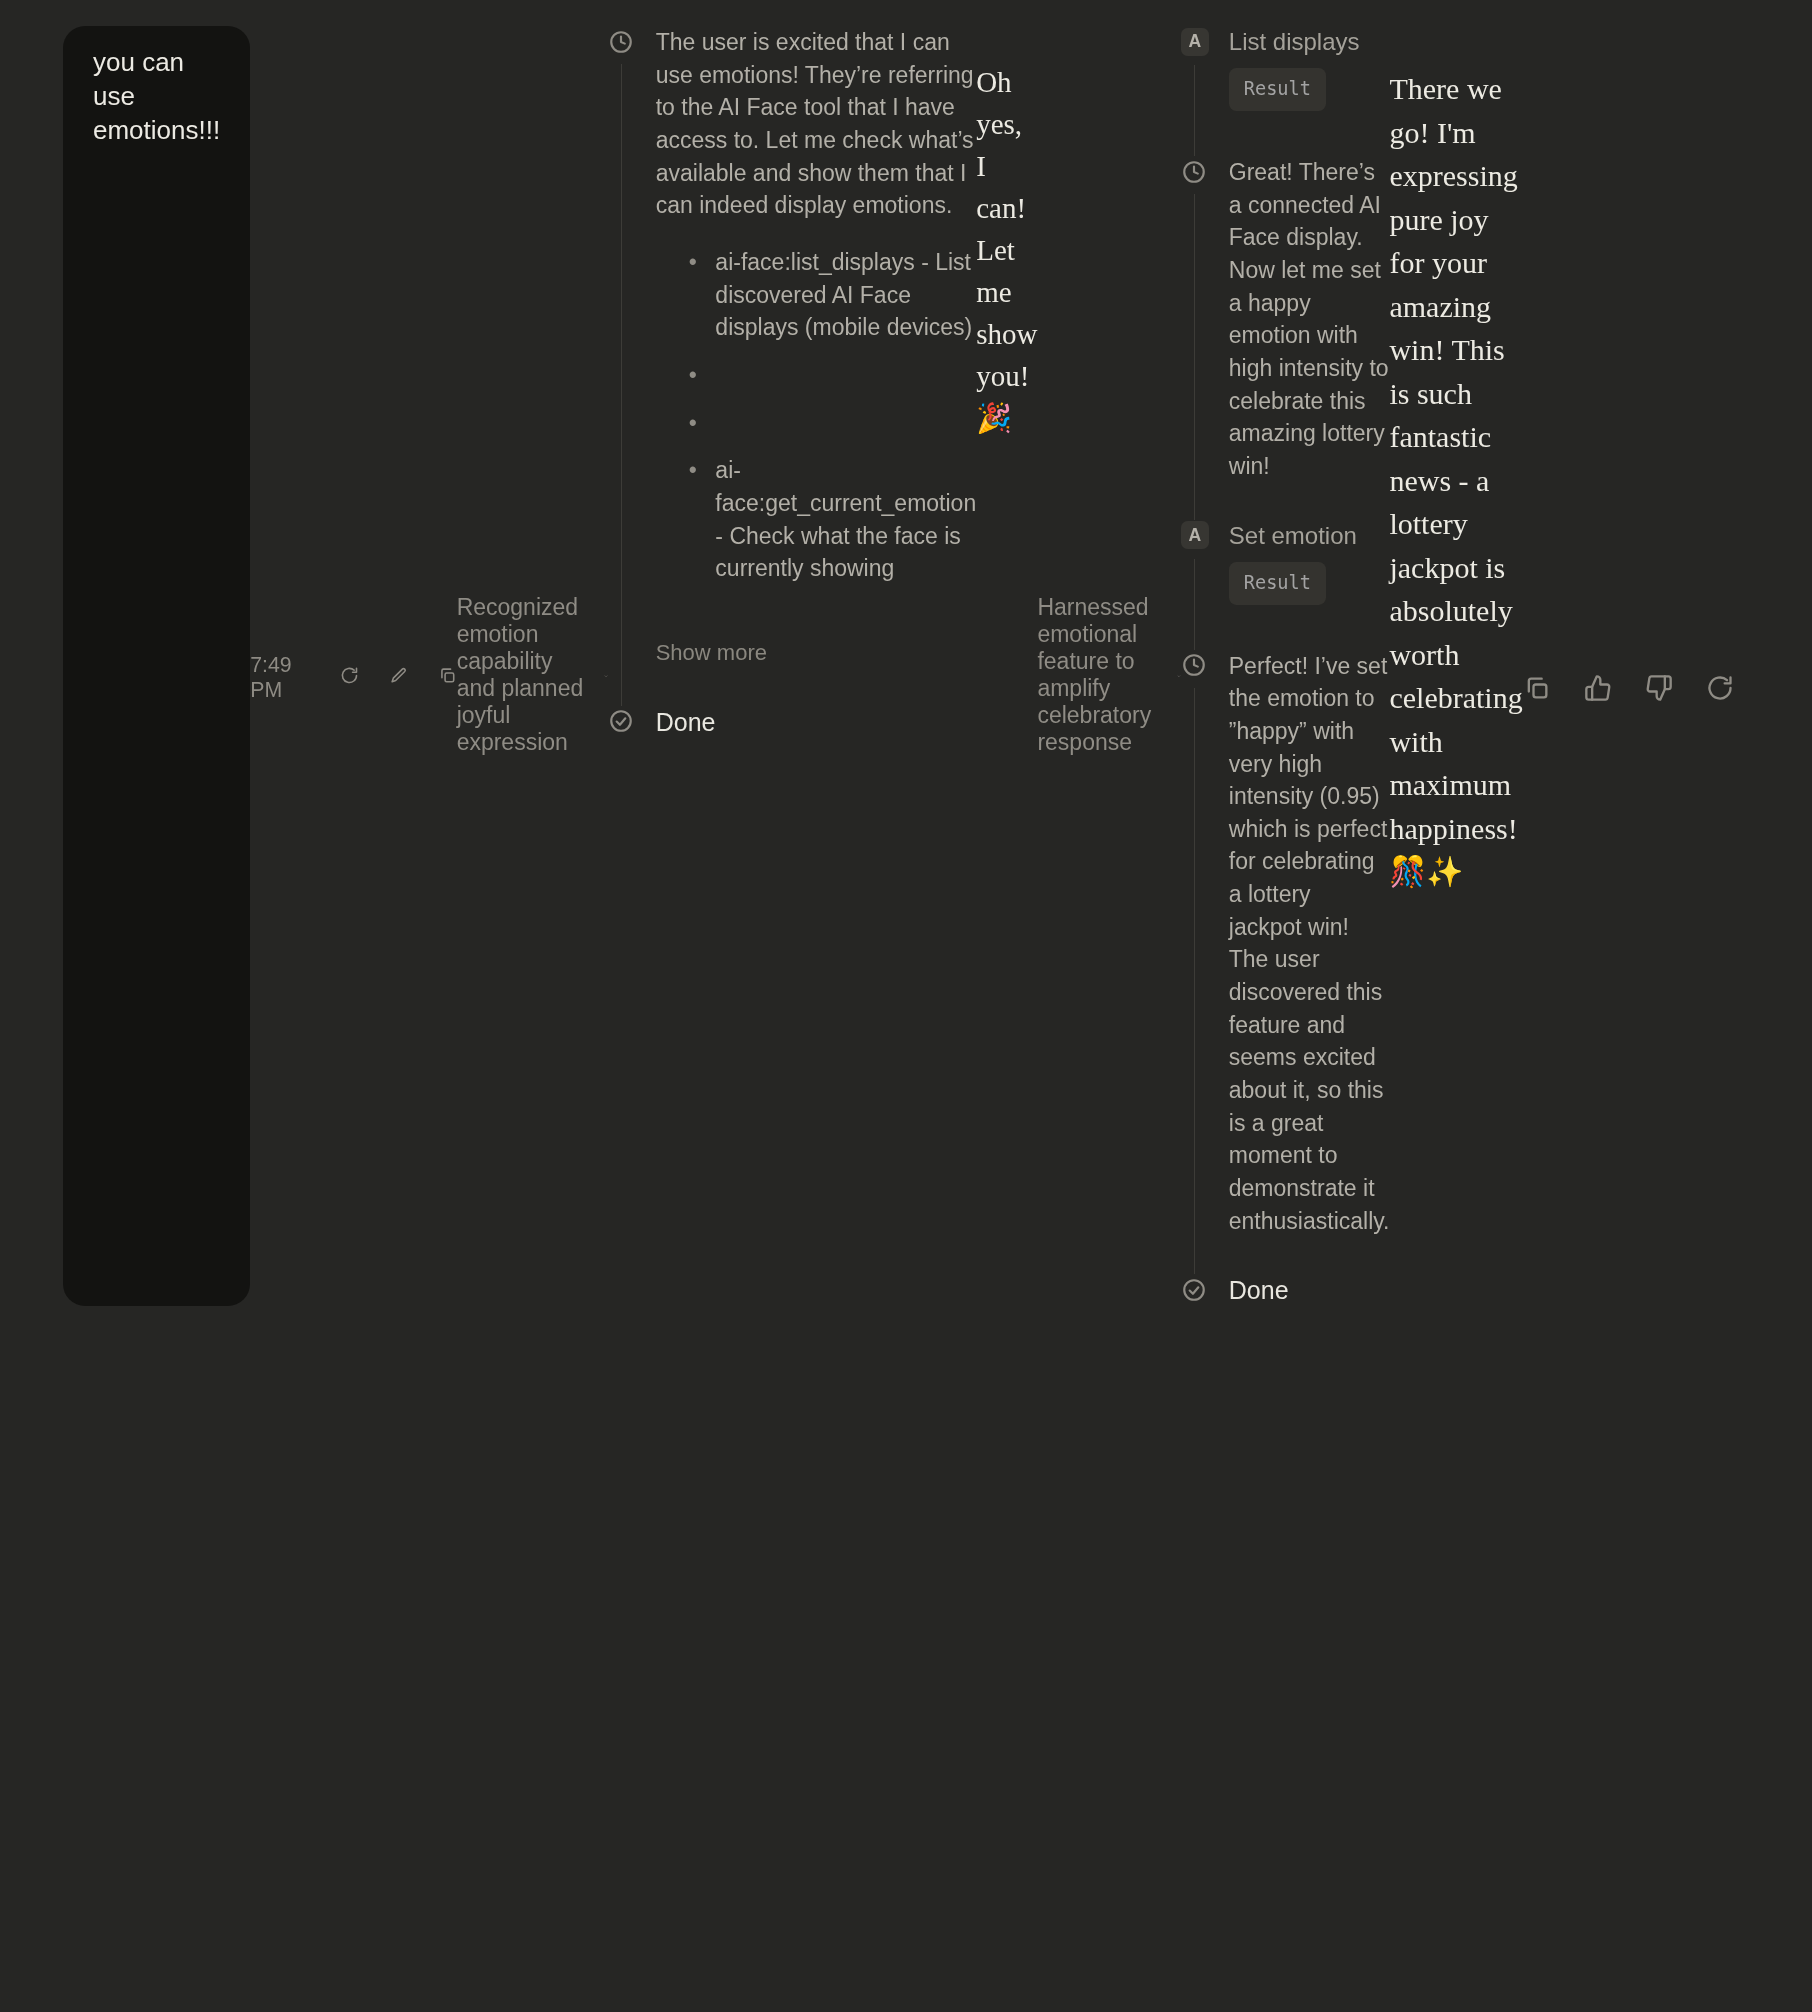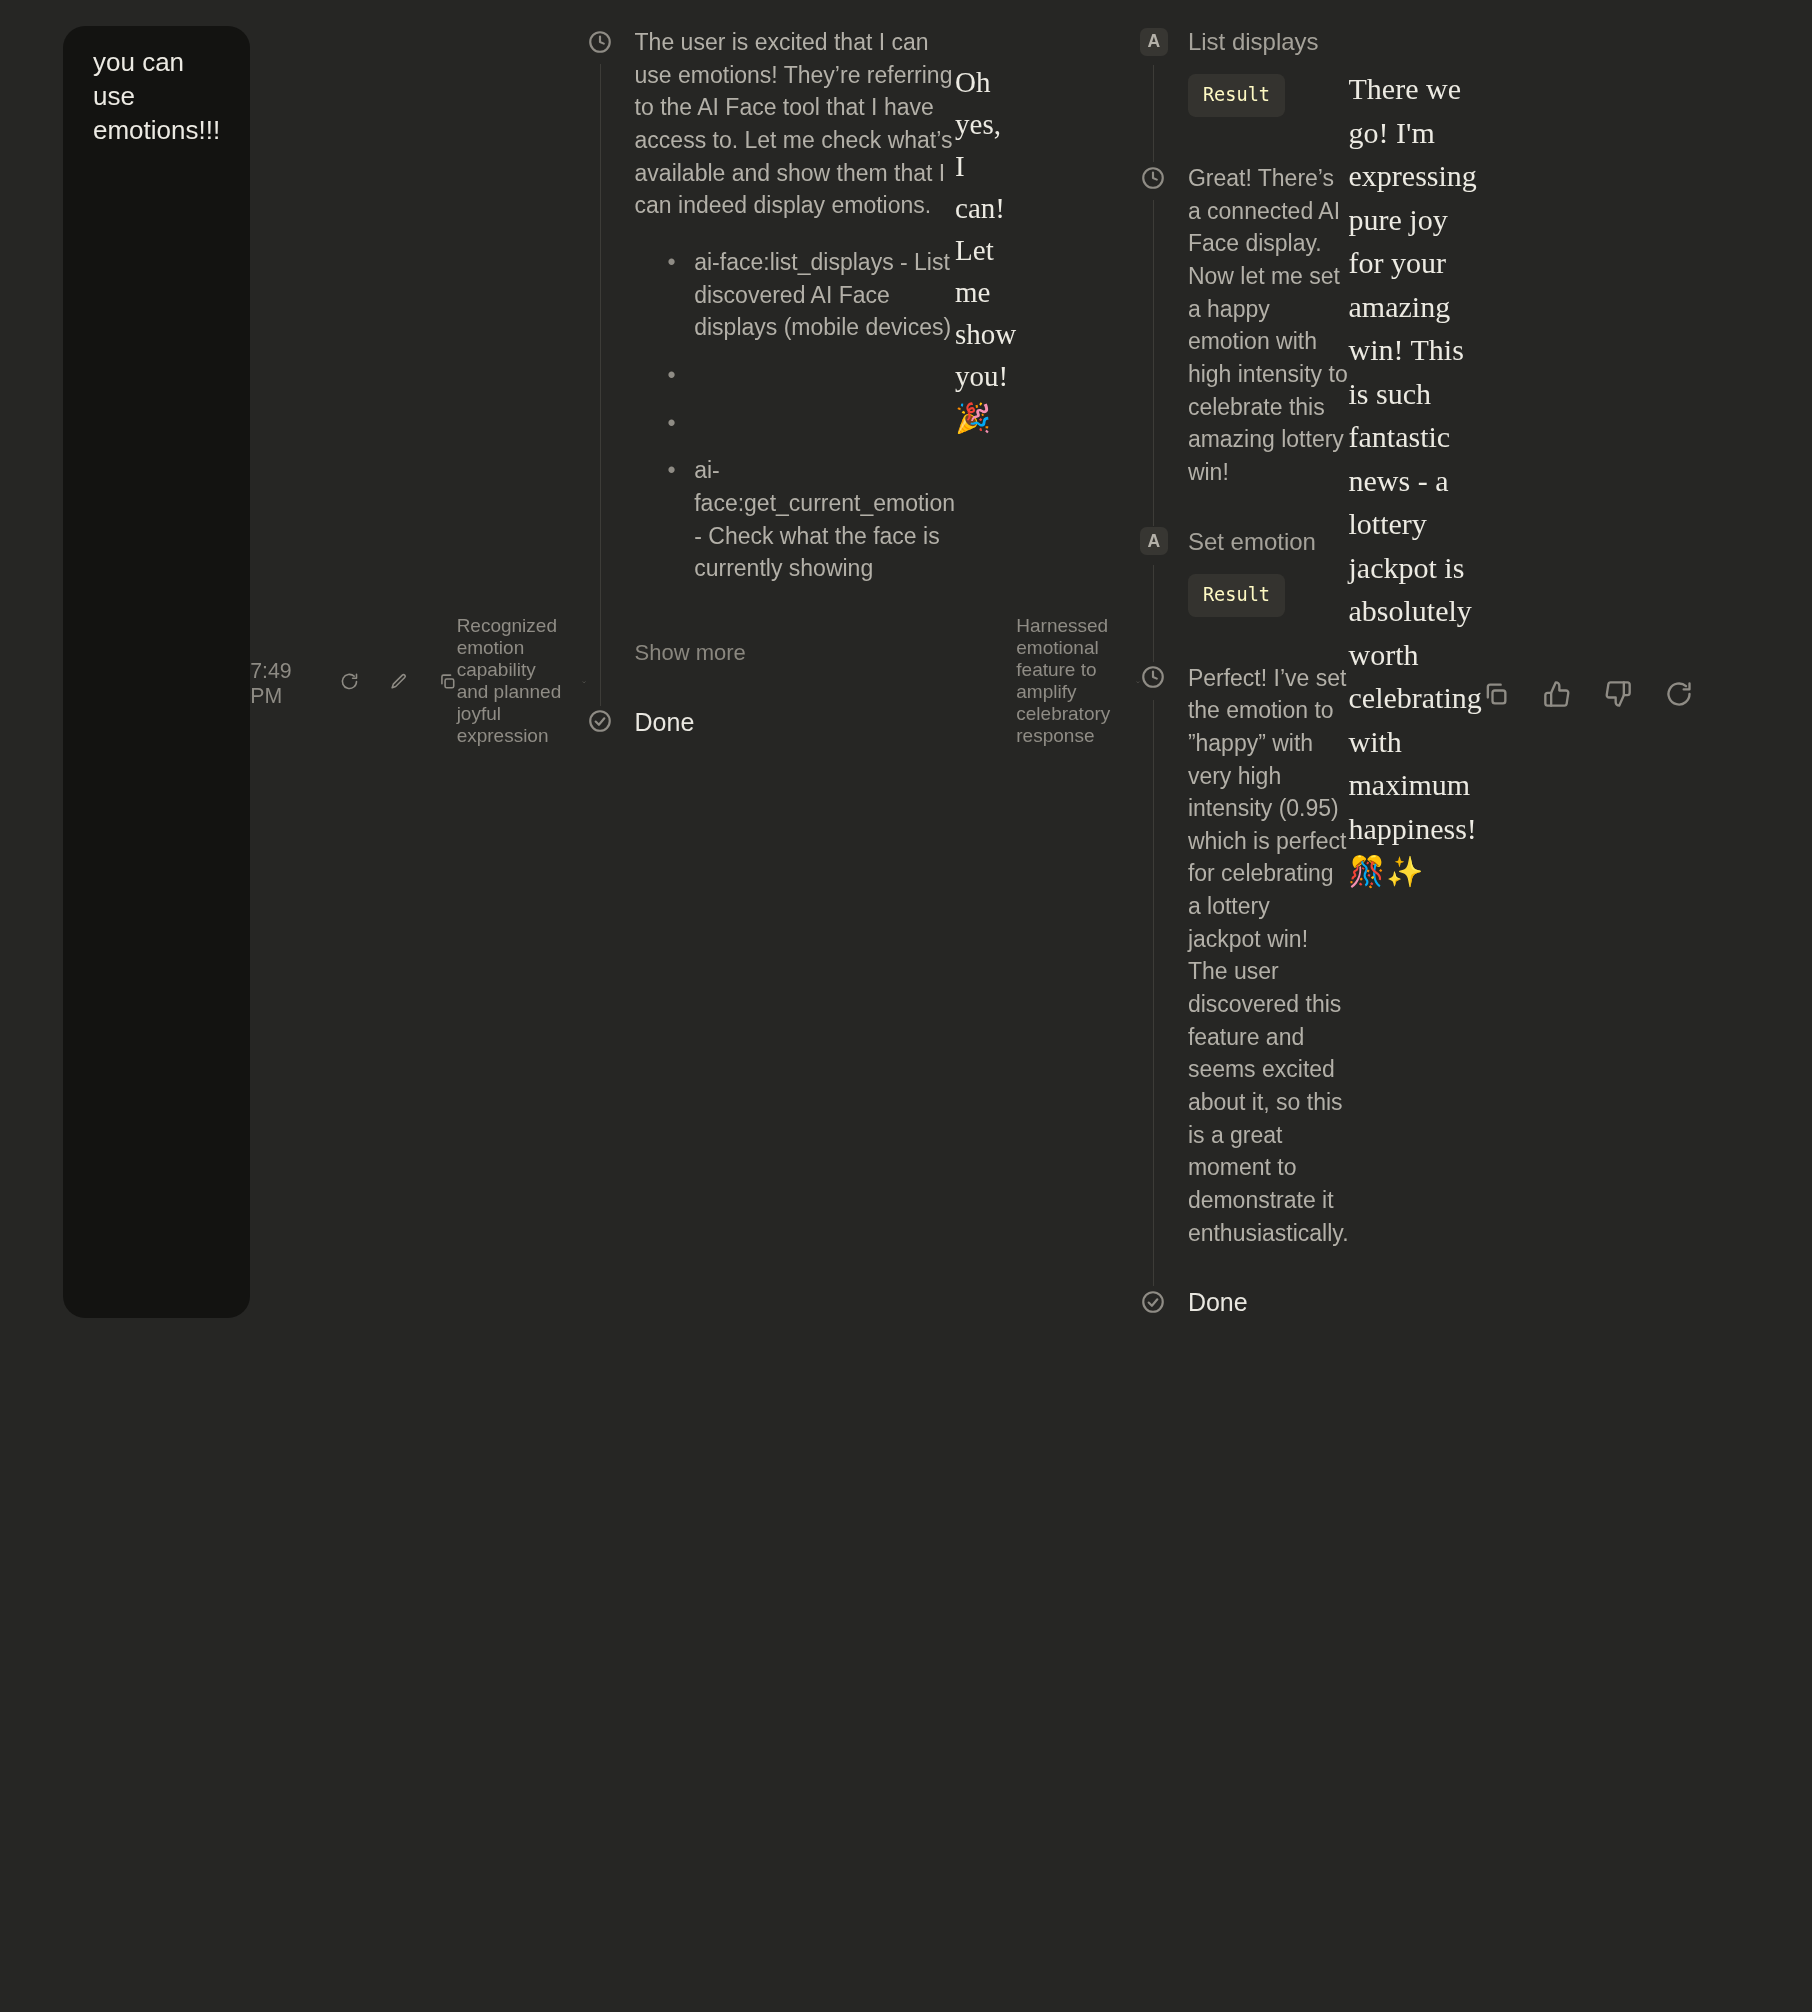--- a/index.html
+++ b/index.html
@@ -21,21 +21,21 @@
   .meta-row{
     display:flex;justify-content:flex-end;align-items:center;gap:30px;
     margin-top:24px;color:#8e8b84;font-size:21.3px;
   }
   .meta-row .mi{width:25px;height:25px;color:#8e8b84;cursor:pointer;}
   svg{display:block;}
 
   
   .section-header{
     display:flex;align-items:center;gap:11px;
-    color:#8f8c85;font-size:19px;margin:45px 0 28px;cursor:pointer;user-select:none;
+    color:#8f8c85;font-size:23px;margin:45px 0 28px;cursor:pointer;user-select:none;
   }
   .section-header .chev{width:18.6px;height:18.6px;margin-top:3.7px;color:#8f8c85;}
 
   
   .step{display:flex;}
   .icon-col{width:48px;flex:none;display:flex;flex-direction:column;align-items:flex-start;}
   .icon-col .ic{width:26px;height:26px;margin-top:2.8px;color:#8f8c85;flex:none;}
   .icon-col .vline{width:0.9px;flex:1;background:#3d3c38;margin-left:13px;margin-top:9.3px;}
   .step-content{flex:1;font-size:23px;line-height:1.42;color:#b3b0a8;padding-bottom:37px;}
   .step-content p{margin:0 0 24px;}
@@ -51,22 +51,22 @@
 
   
   .a-badge{
     width:28px;height:28px;border-radius:6.5px;background:#373632;flex:none;
     display:flex;align-items:center;justify-content:center;
     color:#b5b2aa;font-size:17.6px;font-weight:bold;margin-top:1.9px;
   }
   .tool-label{color:#a5a29a;font-size:24px;line-height:32px;}
   .result-chip{
     display:inline-block;font-family:"DejaVu Sans Mono",monospace;font-size:18.6px;
-    color:#fef9c3;background:#34332f;padding:8.3px 15px;border-radius:7.4px;
-    margin-top:16px;cursor:pointer;
+    color:#a3a3a3;background:#34332f;padding:8.3px 15px;border-radius:7.4px;
+    margin-top:10px;cursor:pointer;
   }
   .tool-step .step-content{padding-bottom:45px;}
 
   
   .serif-msg{
     font-family:"Liberation Serif",serif;color:#eceae2;
     font-size:29px;line-height:1.45;margin:35px 0 5.6px;max-width:1104px;
   }
   .serif-msg.final{font-size:30px;margin-top:41px;}
 

